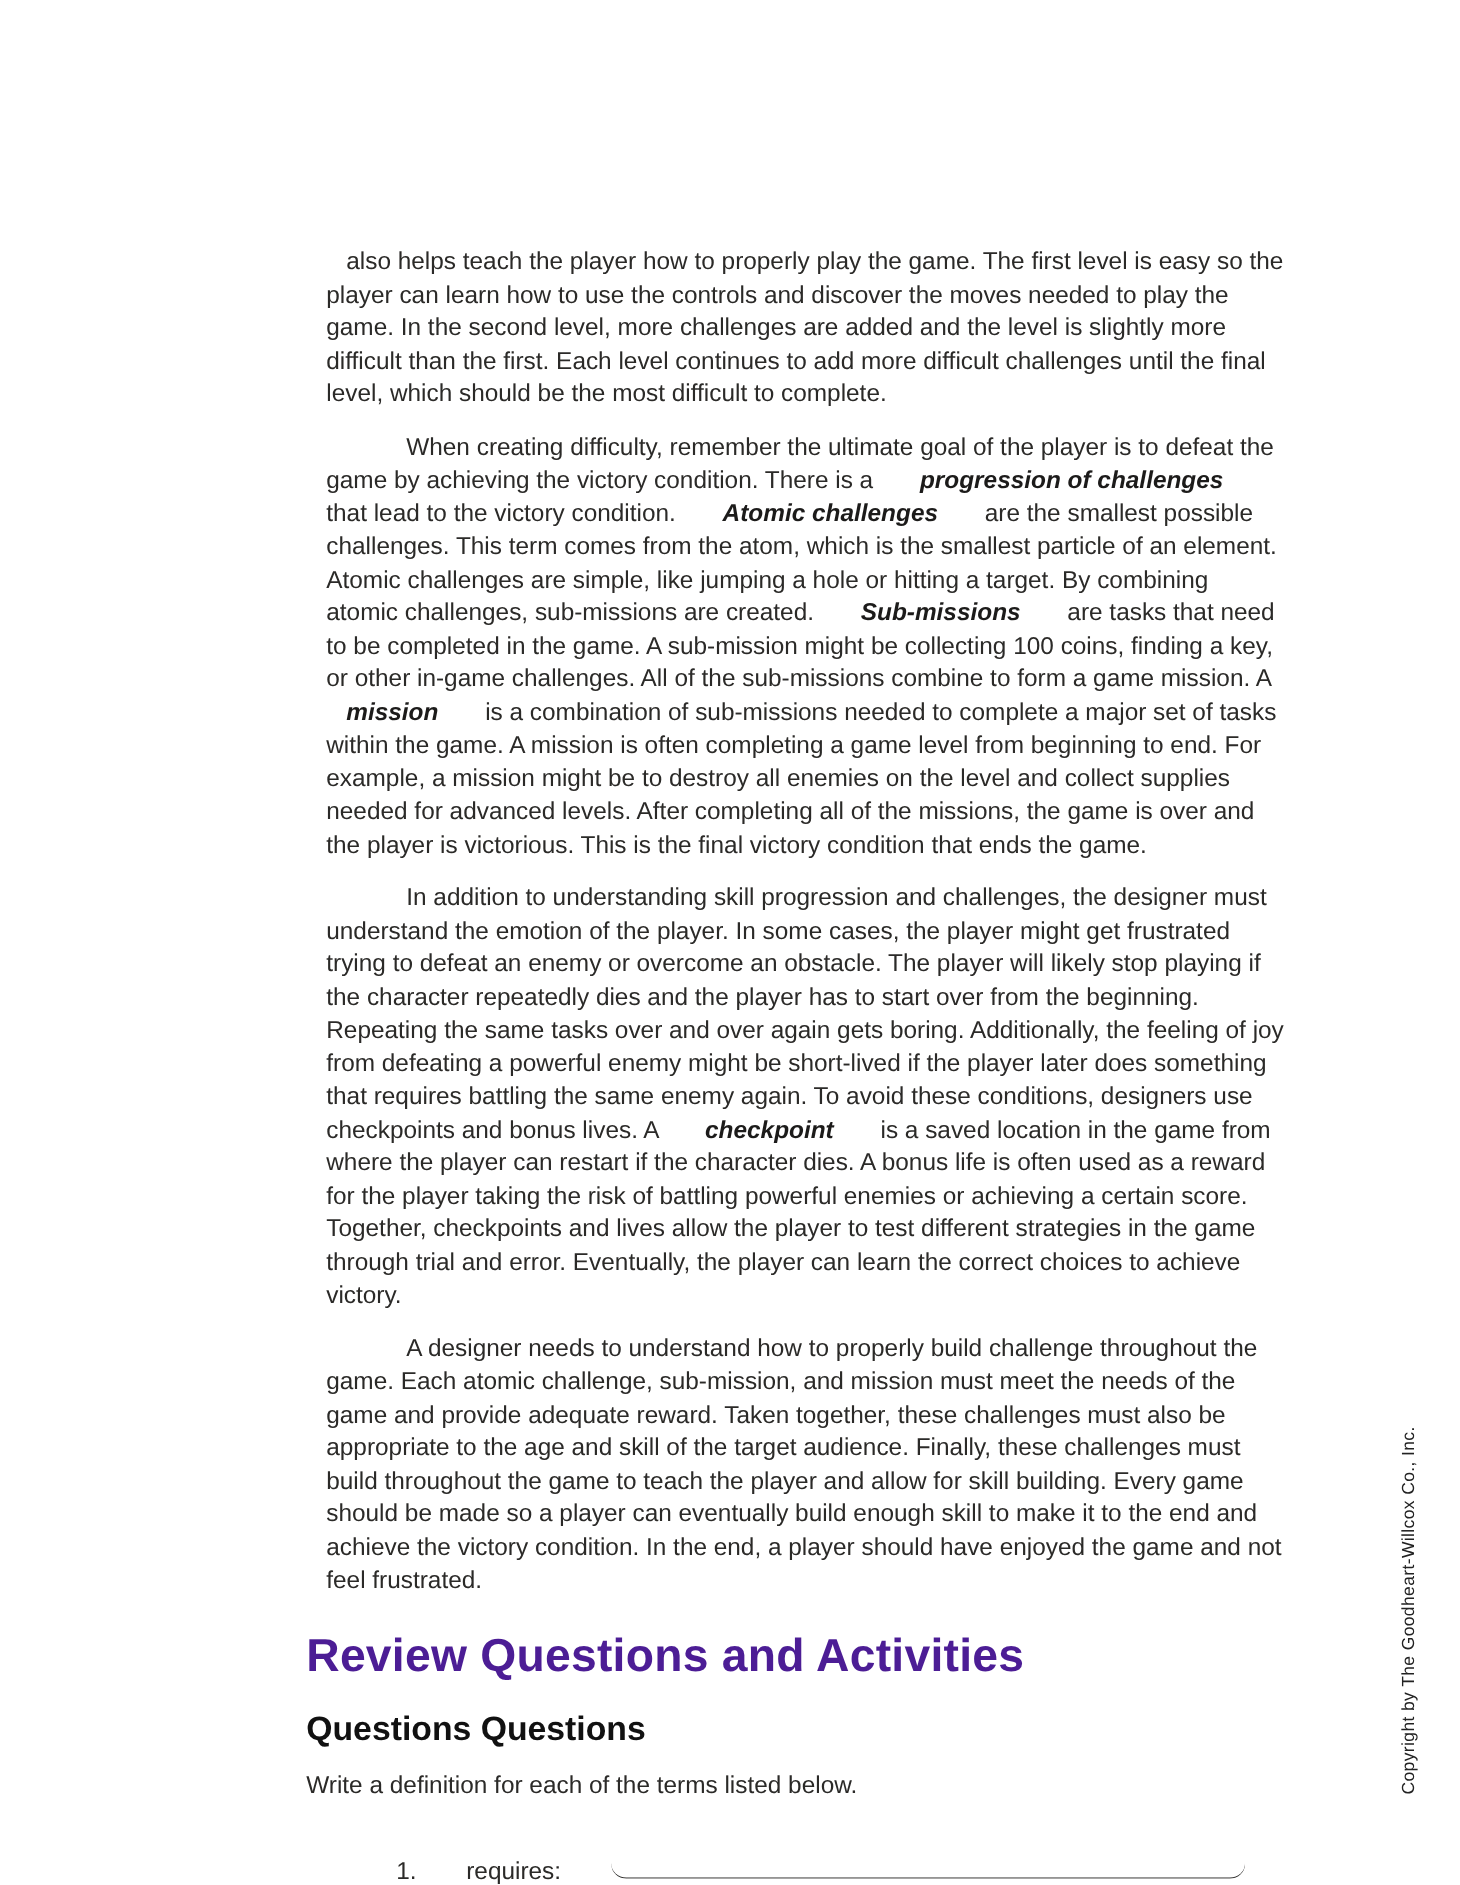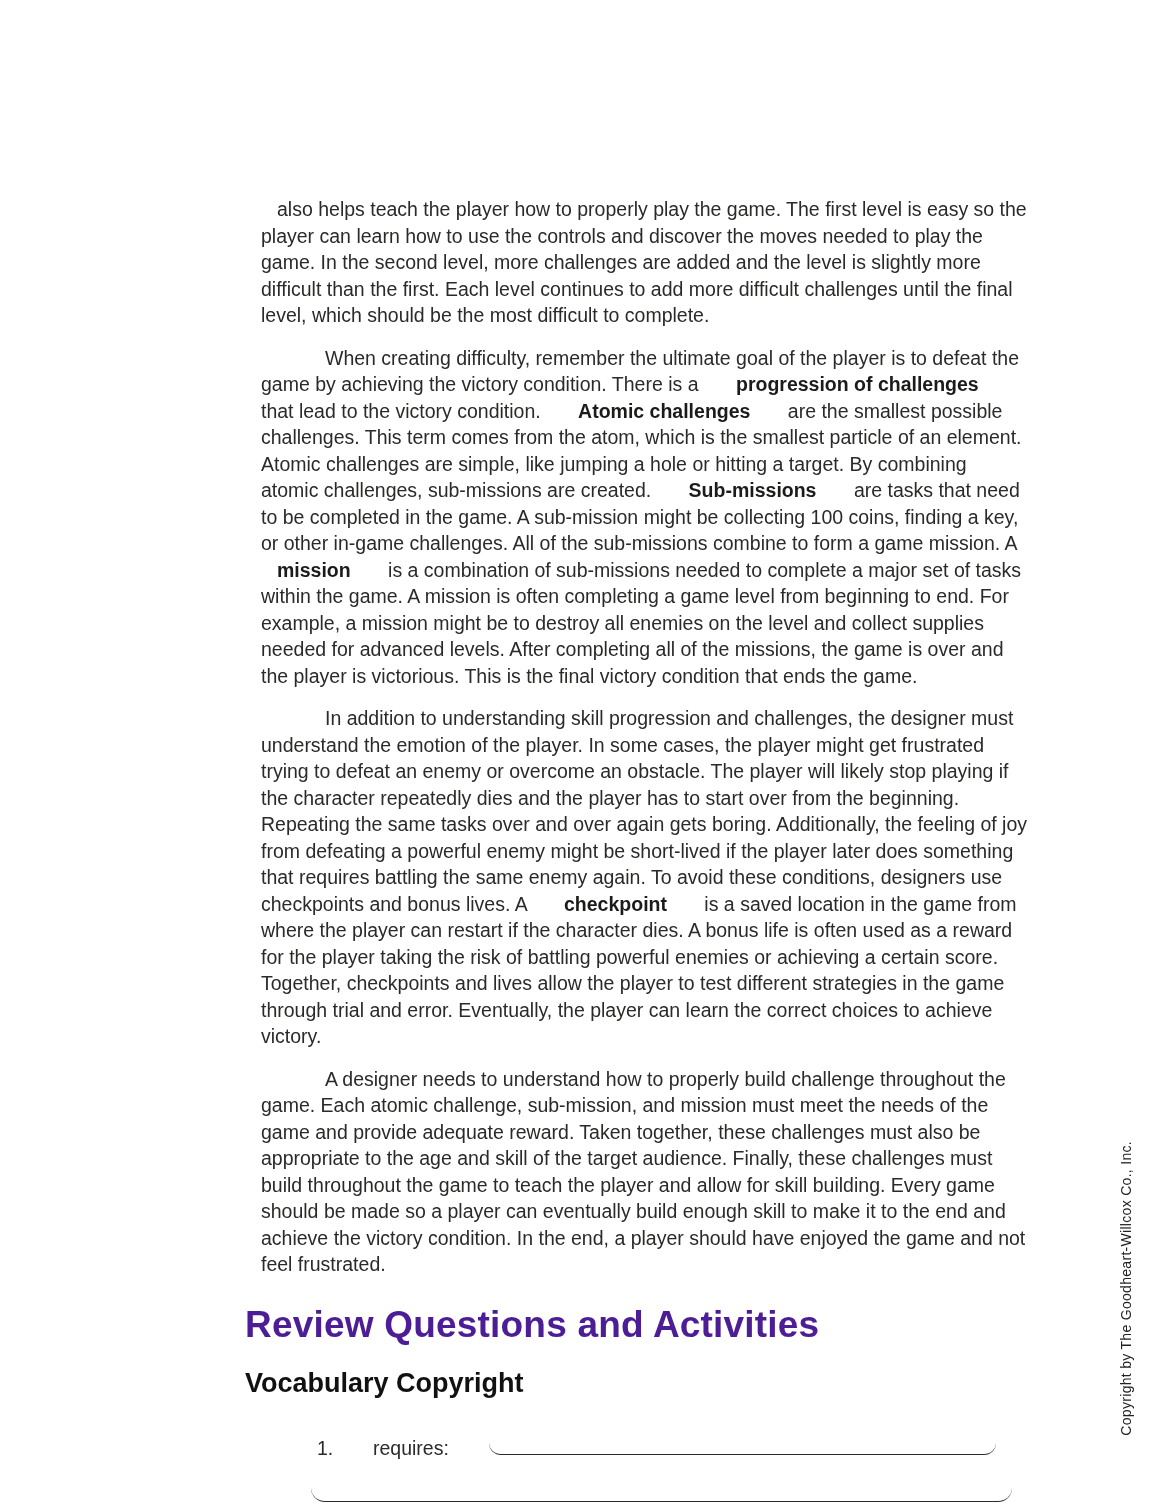--- a/index.html
+++ b/index.html
@@ -22,21 +22,21 @@
     width: 831px;
   }
   .body-para {
     font-size: 19.5px;
     line-height: 26.5px;
     text-align: left;
     color: #2b2a28;
     margin-bottom: 6px;
   }
   .body-para.indent { text-indent: 48px; }
-  .key-term { font-weight: bold; color: #1c1b1a; }
+  .key-term { font-weight: bold; font-style: italic; color: #1c1b1a; }
   h1.review-title {
     font-size: 37px;
     font-weight: bold;
     color: #4c1d95;
     letter-spacing: 0.2px;
     margin-top: 26px;
     margin-bottom: 22px;
   }
   h2.vocab-title {
     font-size: 27px;
@@ -118,22 +118,23 @@
 
     <div id="paragraphs">
         <p class="body-para"><span>also helps teach the player how to properly play the game. The first level is easy so the player can learn how to use the controls and discover the moves needed to play the game. In the second level, more challenges are added and the level is slightly more difficult than the first. Each level continues to add more difficult challenges until the final level, which should be the most difficult to complete.</span></p>
         <p class="body-para indent"><span>When creating difficulty, remember the ultimate goal of the player is to defeat the game by achieving the victory condition. There is a </span><span class="key-term">progression of challenges</span><span> that lead to the victory condition. </span><span class="key-term">Atomic challenges</span><span> are the smallest possible challenges. This term comes from the atom, which is the smallest particle of an element. Atomic challenges are simple, like jumping a hole or hitting a target. By combining atomic challenges, sub-missions are created. </span><span class="key-term">Sub-missions</span><span> are tasks that need to be completed in the game. A sub-mission might be collecting 100 coins, finding a key, or other in-game challenges. All of the sub-missions combine to form a game mission. A </span><span class="key-term">mission</span><span> is a combination of sub-missions needed to complete a major set of tasks within the game. A mission is often completing a game level from beginning to end. For example, a mission might be to destroy all enemies on the level and collect supplies needed for advanced levels. After completing all of the missions, the game is over and the player is victorious. This is the final victory condition that ends the game.</span></p>
         <p class="body-para indent"><span>In addition to understanding skill progression and challenges, the designer must understand the emotion of the player. In some cases, the player might get frustrated trying to defeat an enemy or overcome an obstacle. The player will likely stop playing if the character repeatedly dies and the player has to start over from the beginning. Repeating the same tasks over and over again gets boring. Additionally, the feeling of joy from defeating a powerful enemy might be short-lived if the player later does something that requires battling the same enemy again. To avoid these conditions, designers use checkpoints and bonus lives. A </span><span class="key-term">checkpoint</span><span> is a saved location in the game from where the player can restart if the character dies. A bonus life is often used as a reward for the player taking the risk of battling powerful enemies or achieving a certain score. Together, checkpoints and lives allow the player to test different strategies in the game through trial and error. Eventually, the player can learn the correct choices to achieve victory.</span></p>
         <p class="body-para indent"><span>A designer needs to understand how to properly build challenge throughout the game. Each atomic challenge, sub-mission, and mission must meet the needs of the game and provide adequate reward. Taken together, these challenges must also be appropriate to the age and skill of the target audience. Finally, these challenges must build throughout the game to teach the player and allow for skill building. Every game should be made so a player can eventually build enough skill to make it to the end and achieve the victory condition. In the end, a player should have enjoyed the game and not feel frustrated.</span></p>
       </div>
 
     <h1 class="review-title">Review Questions and Activities</h1>
 
-    <h2 class="vocab-title">Vocabulary Copyright</h2>
+    <h2 class="vocab-title">Questions Questions</h2>
 
+    <p class="instructions">Write a definition for each of the terms listed below.</p>
 
     <div id="vocab-list">
         <div class="vocab-item">
           <div class="vocab-first-line">
             <span class="vocab-num">1.</span>
             <span class="vocab-term">requires:</span>
             <span class="answer-line"></span>
           </div>
           <div class="answer-line-full"></div>
           <div class="answer-line-full"></div>

